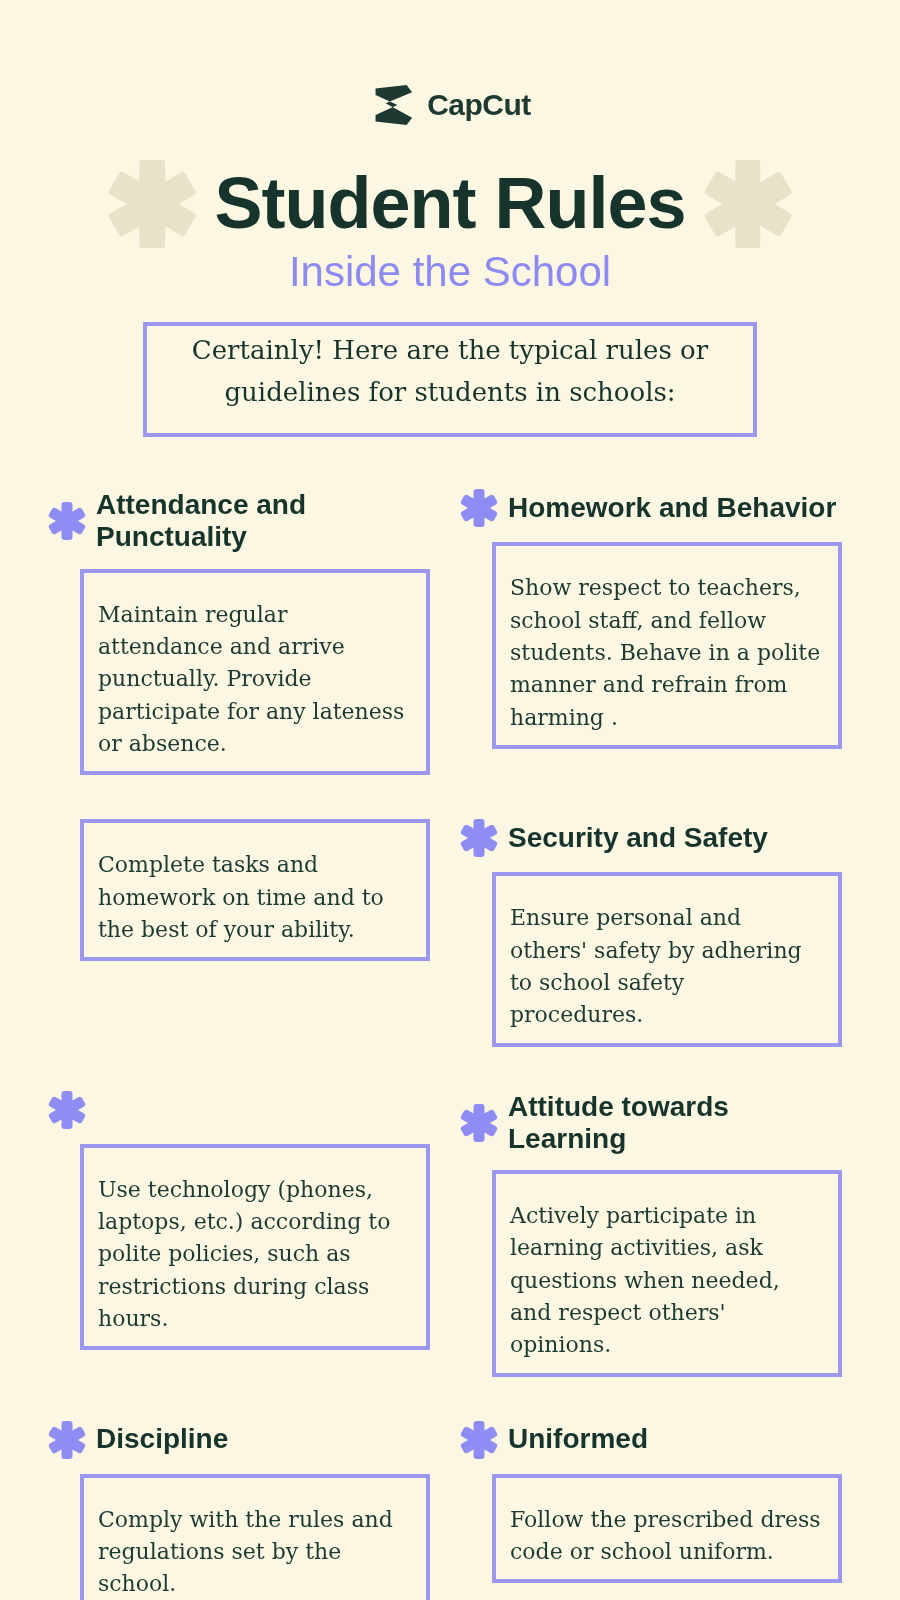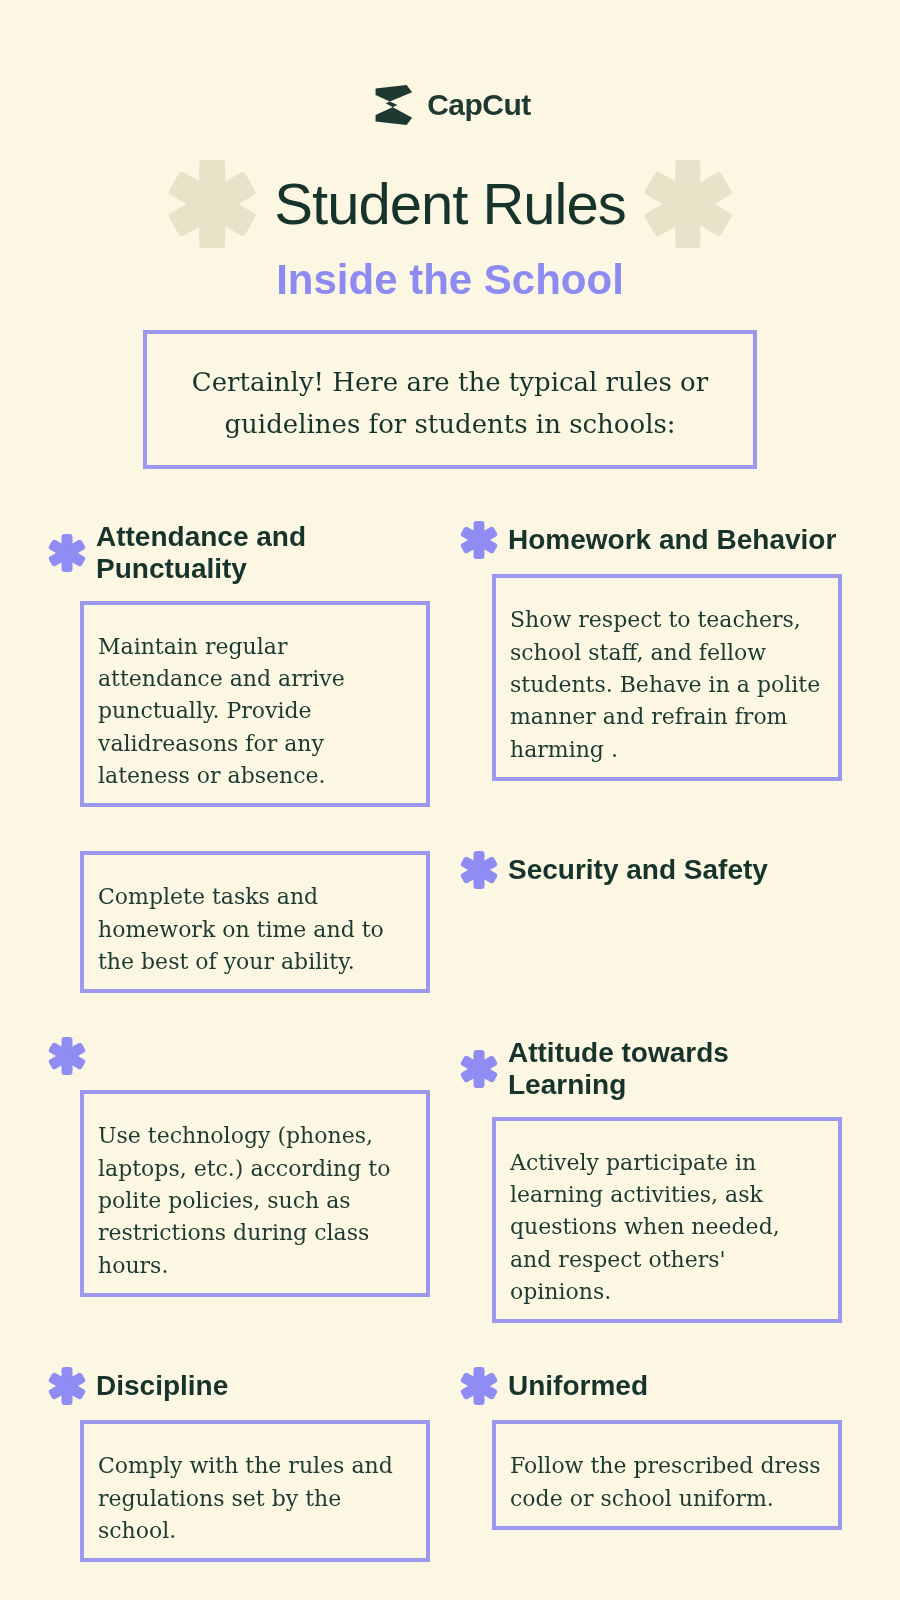--- a/index.html
+++ b/index.html
@@ -39,31 +39,31 @@
   }
   .logo-row svg{display:block;}
   .logo-text{
     font-size:30px;font-weight:700;color:#1E3932;letter-spacing:-0.5px;
   }
   .title-row{
     margin-top:34px;
     display:flex;justify-content:center;align-items:center;gap:18px;
   }
   .page-title{
-    font-size:58px;font-weight:400;line-height:1.05;
+    font-size:72px;font-weight:700;line-height:1.05;
     letter-spacing:-1px;color:var(--green);white-space:nowrap;
   }
   .page-subtitle{
-    margin-top:8px;text-align:center;
-    font-size:42px;font-weight:700;color:var(--purple-text);
+    text-align:center;
+    font-size:42px;font-weight:400;color:var(--purple-text);
   }
   .intro-box{
     margin:26px auto 0;width:614px;
     border:4px solid var(--purple-border);
-    padding:28px 26px 20px;
+    padding:4px 26px 20px;
     text-align:center;
   }
   .intro-text{
     font-family:"DejaVu Serif", serif;
     font-size:26px;line-height:1.6;color:var(--green);
   }
 
   
   .grid{
     margin:52px 58px 0 48px;
@@ -125,21 +125,21 @@
   <div class="card">
     <div class="card-head">
       <span class="ast ast-bullet">
           <i></i>
           <i></i>
           <i></i>
         </span>
       <div class="card-title">Attendance and Punctuality</div>
     </div>
     <div class="card-box">
-      <p class="card-body">Maintain regular attendance and arrive punctually. Provide validreasons for any lateness or absence.</p>
+      <p class="card-body">Maintain regular attendance and arrive punctually. Provide participate for any lateness or absence.</p>
     </div>
   </div>
 
   <div class="card">
     <div class="card-head">
       <span class="ast ast-bullet">
           <i></i>
           <i></i>
           <i></i>
         </span>
@@ -158,20 +158,23 @@
 
   <div class="card">
     <div class="card-head">
       <span class="ast ast-bullet">
           <i></i>
           <i></i>
           <i></i>
         </span>
       <div class="card-title">Security and Safety</div>
     </div>
+    <div class="card-box">
+      <p class="card-body">Ensure personal and others' safety by adhering to school safety procedures.</p>
+    </div>
   </div>
 
   <div class="card">
     <div class="card-head">
       <span class="ast ast-bullet">
           <i></i>
           <i></i>
           <i></i>
         </span>
     </div>

